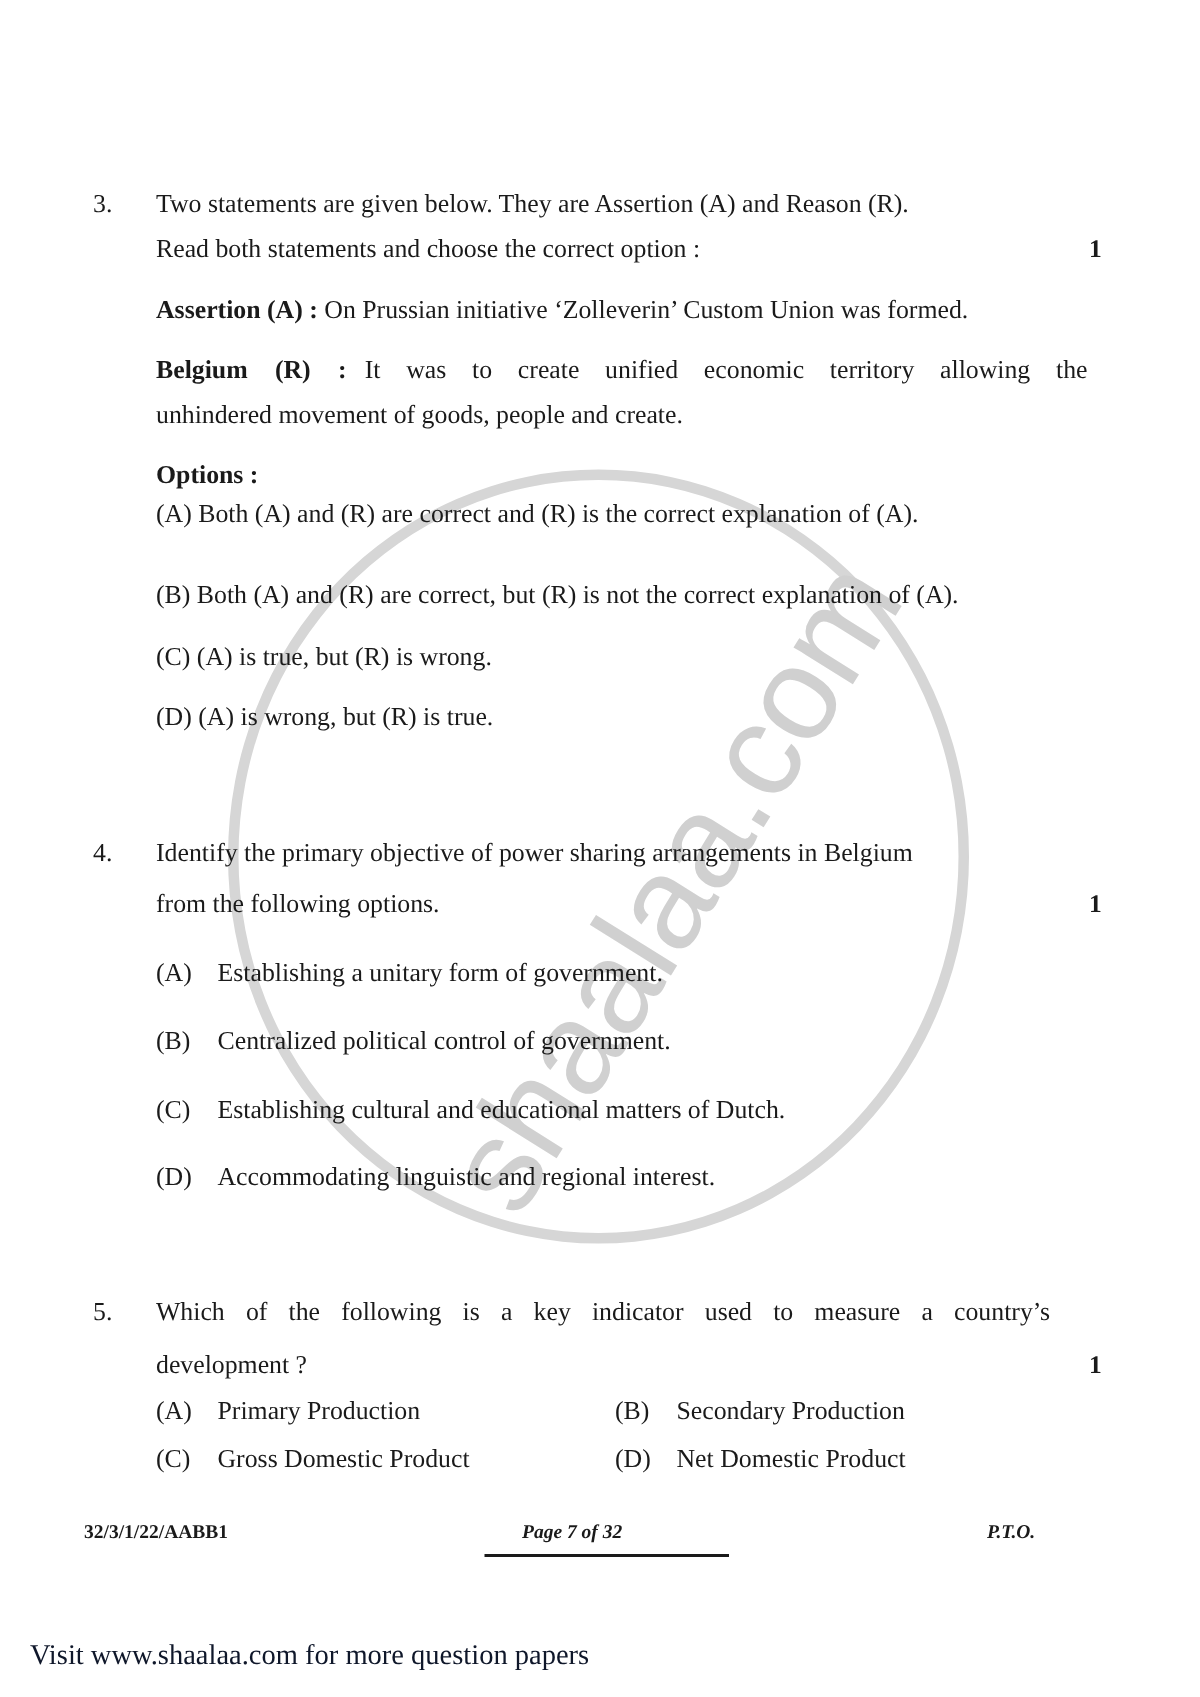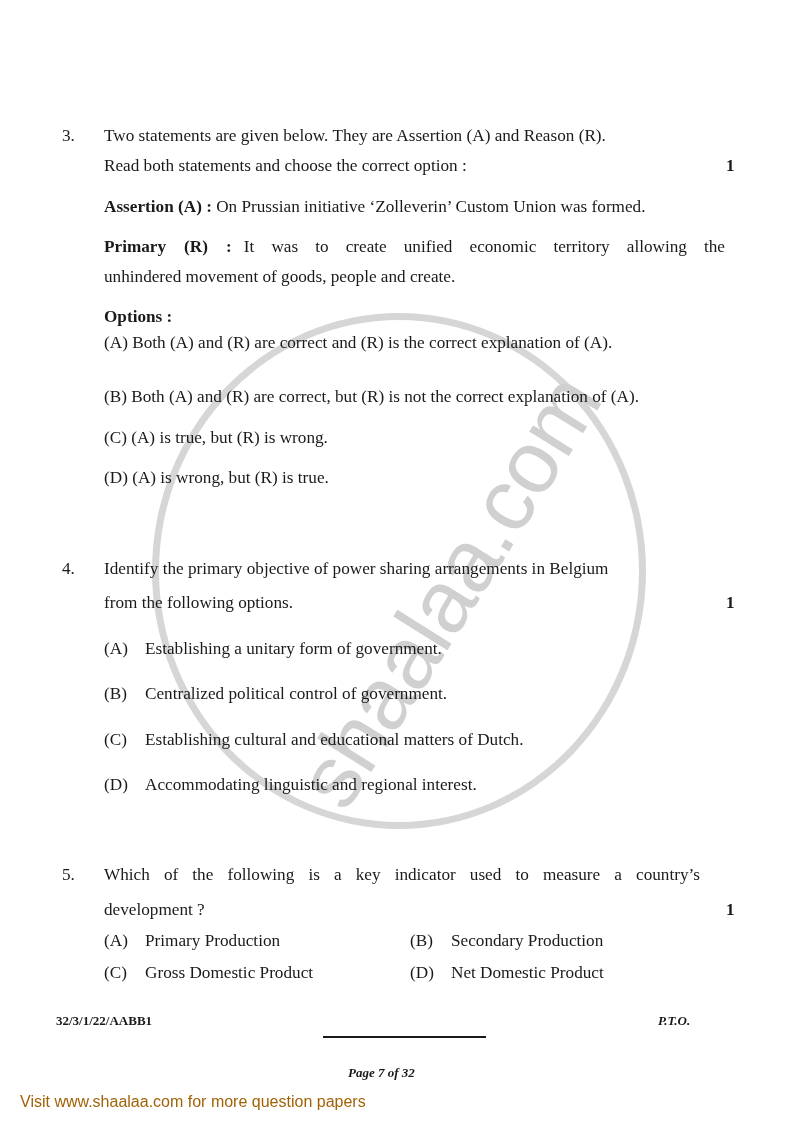--- a/index.html
+++ b/index.html
@@ -48,23 +48,23 @@
       font-weight: bold;
       font-size: 13px;
     }
     .italic { font-style: italic; }
     .underline-bar {
       position: absolute;
       height: 2px;
       background: #1a1a1a;
     }
     .visit {
-      font-family: Liberation Sans, sans-serif;
-      font-size: 16px;
-      color: #a16207;
+      font-family: Liberation Serif, serif;
+      font-size: 19px;
+      color: #0f172a;
     }
     .watermark-ring {
       position: absolute;
       left: 152px;
       top: 313px;
       width: 494px;
       height: 516px;
       border: 7px solid #d6d6d6;
       border-radius: 50%;
       box-sizing: border-box;
@@ -101,21 +101,21 @@
       <span class="abs serif" style="left:104px; top:156px;">Read both statements and choose the correct option :</span>
       <span class="abs marks" style="left:726px; top:156px;">1</span>
 
       <div class="abs serif" style="left:104px; top:197px;">
         <span class="bold">Assertion (A) :</span>
         <span>On Prussian initiative ‘Zolleverin’ Custom Union was formed.</span>
       </div>
 
       <div class="abs serif" style="left:104px; top:237px; width:621px;">
         <div class="justify-line">
-          <span class="bold" style="word-spacing:6px;">Primary (R) :</span>
+          <span class="bold" style="word-spacing:6px;">Belgium (R) :</span>
           <span style="word-spacing:5px;">It was to create unified economic territory allowing the</span>
         </div>
       </div>
       <span class="abs serif" style="left:104px; top:267px;">unhindered movement of goods, people and create.</span>
 
       <span class="abs serif bold" style="left:104px; top:307px;">Options :</span>
 
       <div class="abs serif" style="left:104px; top:333px;">
         <span>(A)</span>
         <span>Both (A) and (R) are correct and (R) is the correct explanation of (A).</span>
@@ -169,21 +169,21 @@
 
       <span class="abs serif" style="left:104px; top:963px;">(C)</span>
       <span class="abs serif" style="left:145px; top:963px;">Gross Domestic Product</span>
 
       <span class="abs serif" style="left:410px; top:963px;">(D)</span>
       <span class="abs serif" style="left:451px; top:963px;">Net Domestic Product</span>
     </section>
 
     <footer>
       <span class="abs footer" style="left:56px; top:1013px;">32/3/1/22/AABB1</span>
-      <span class="abs footer italic" style="left:348px; top:1065px;">Page 7 of 32</span>
+      <span class="abs footer italic" style="left:348px; top:1013px;">Page 7 of 32</span>
       <div class="underline-bar" style="left:323px; top:1036px; width:163px;"></div>
       <span class="abs footer italic" style="left:658px; top:1013px;">P.T.O.</span>
     </footer>
 
     <span class="abs visit" style="left:20px; top:1093px;">Visit www.shaalaa.com for more question papers</span>
 
   </div>
 </div>
 
 </body></html>

